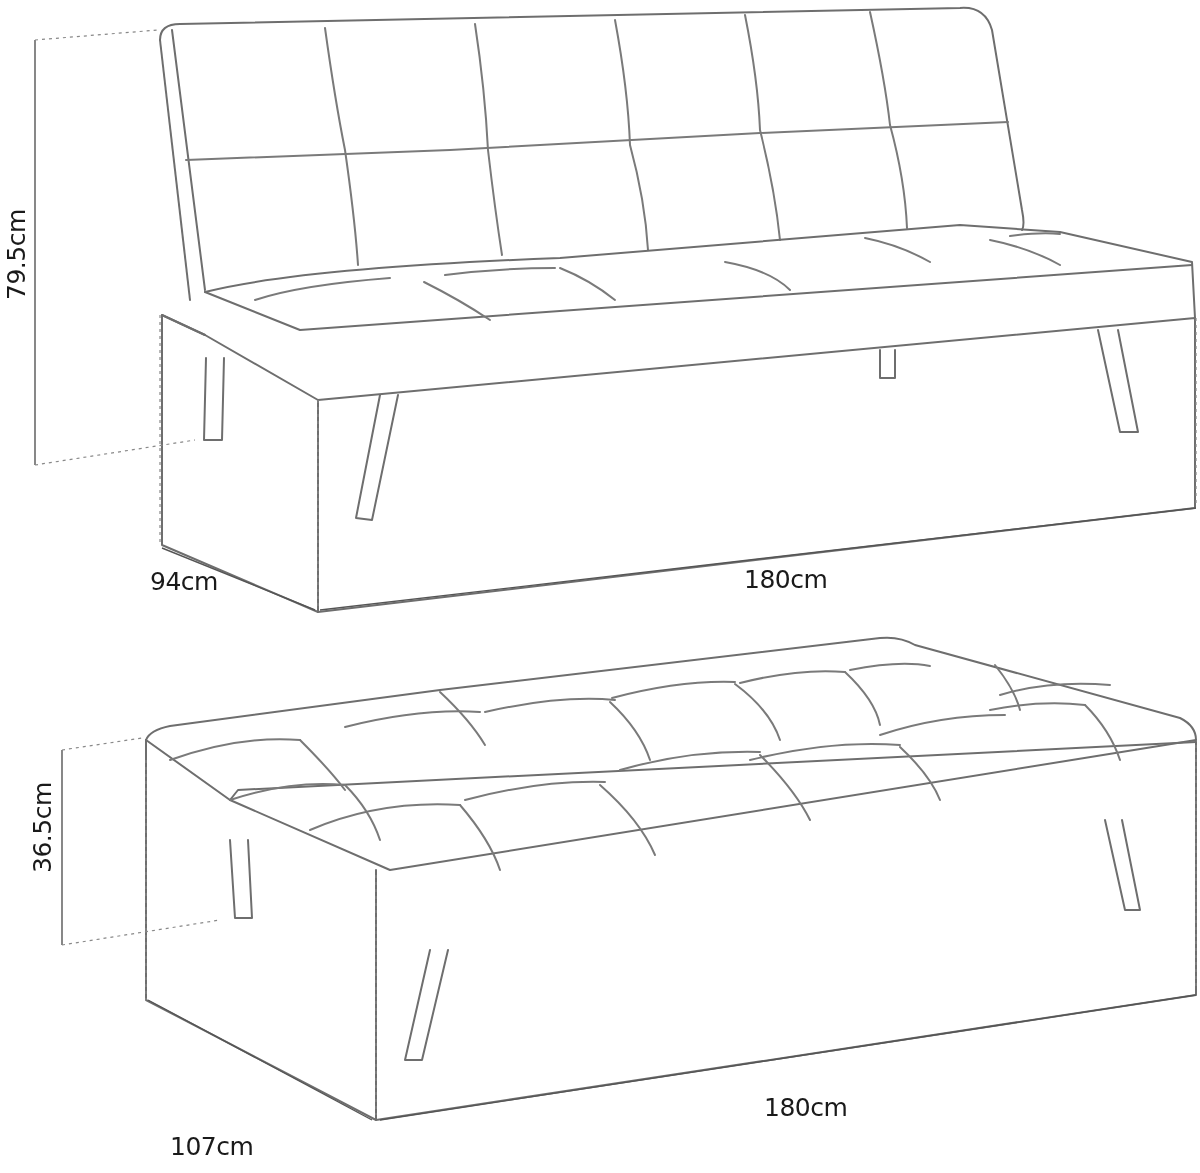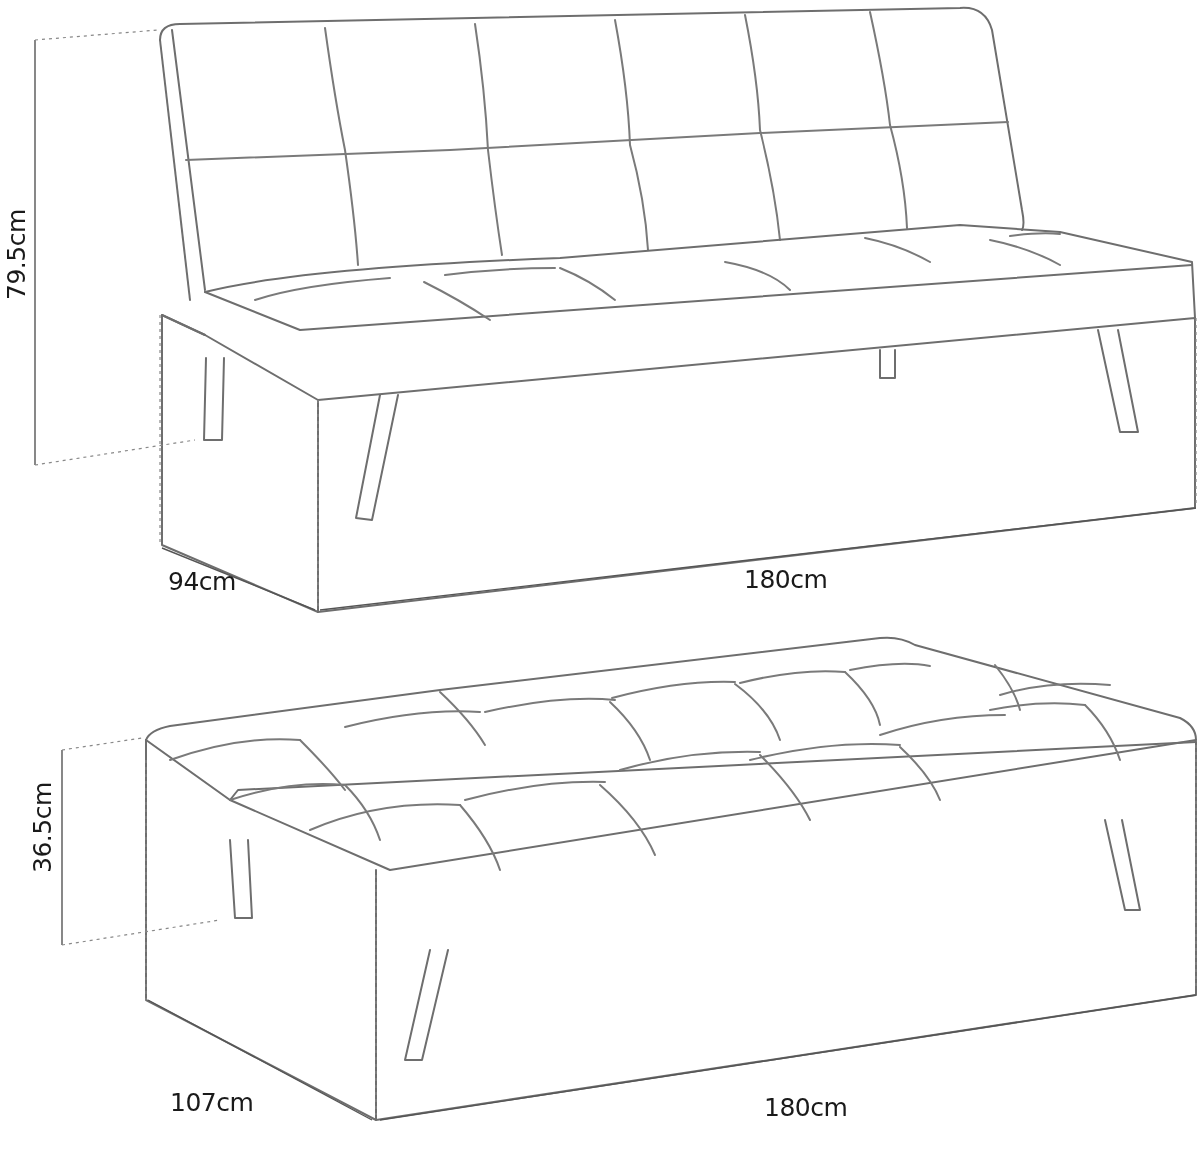--- a/index.html
+++ b/index.html
@@ -108,18 +108,18 @@
     <path class="dash" d="M62,945 L220,920"></path>
     <path class="dash" d="M146,760 L146,1000"></path>
     <path class="dash" d="M376,875 L376,1115"></path>
     <path class="dash" d="M1196,745 L1196,990"></path>
     <path class="dim" d="M148,1000 L372,1120"></path>
     <path class="dim" d="M380,1120 L1196,995"></path>
   </g>
 </svg>
 
 <div class="label vlabel" style="left:2px; top:300px;">79.5cm</div>
-<div class="label" style="left:168px; top:567px;">94cm</div>
+<div class="label" style="left:150px; top:567px;">94cm</div>
 <div class="label" style="left:744px; top:565px;">180cm</div>
 
 <div class="label vlabel" style="left:28px; top:873px;">36.5cm</div>
-<div class="label" style="left:170px; top:1088px;">107cm</div>
+<div class="label" style="left:170px; top:1132px;">107cm</div>
 <div class="label" style="left:764px; top:1093px;">180cm</div>
 
 </body></html>

